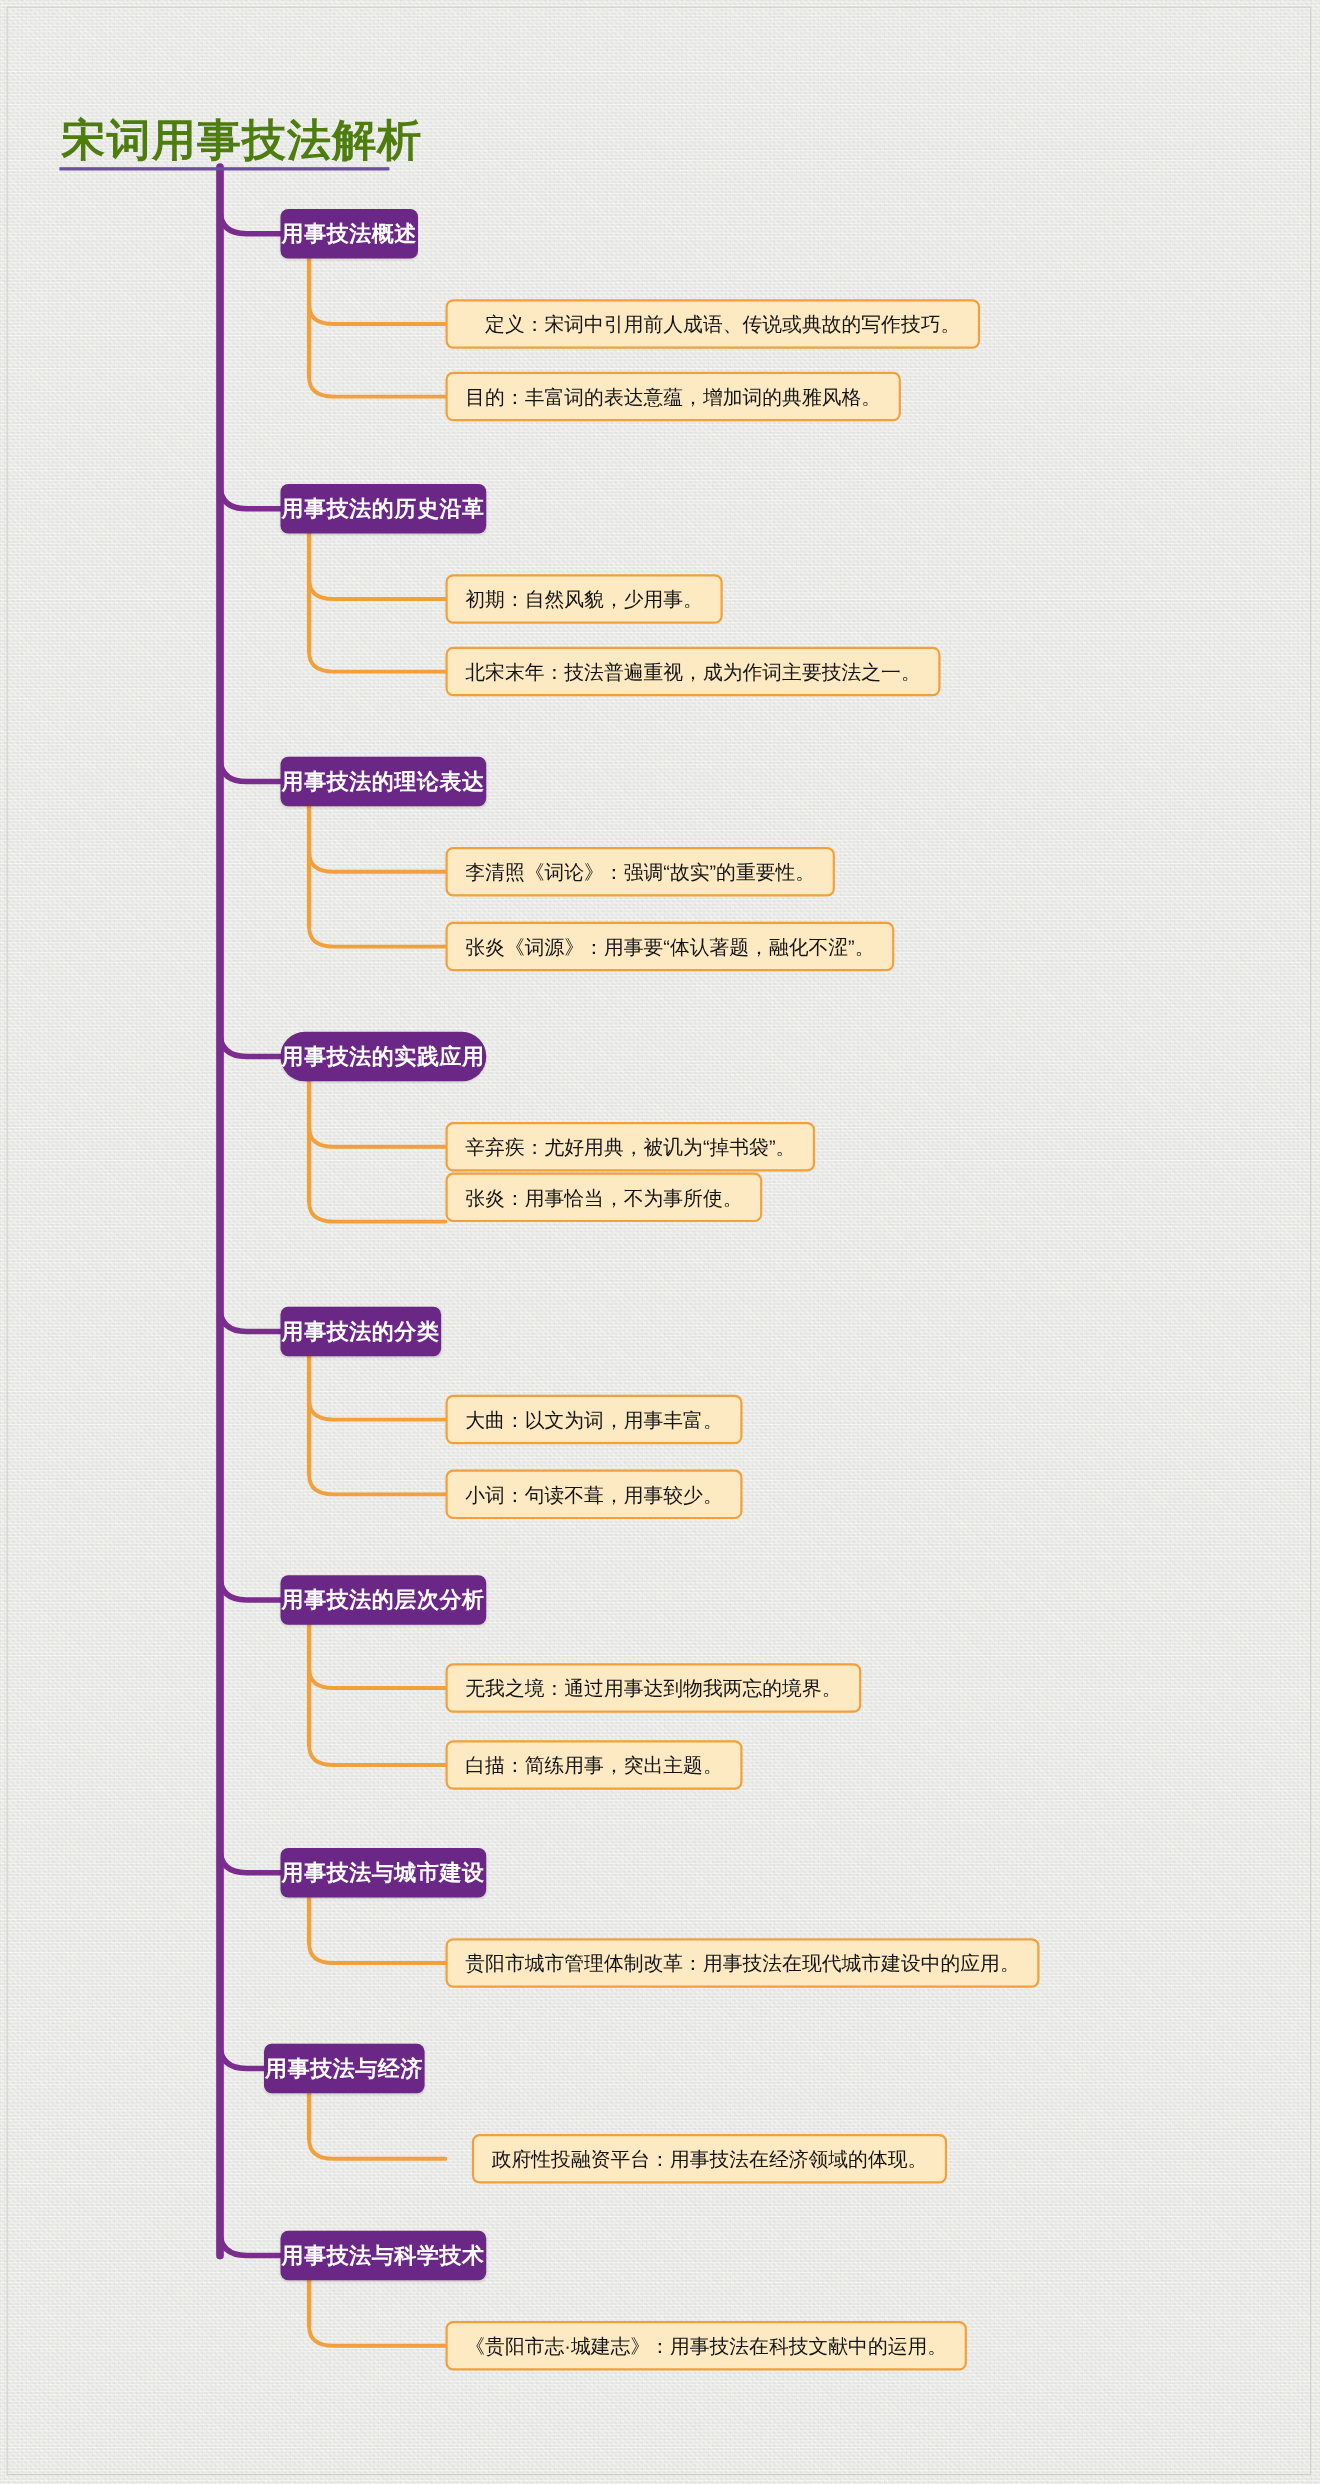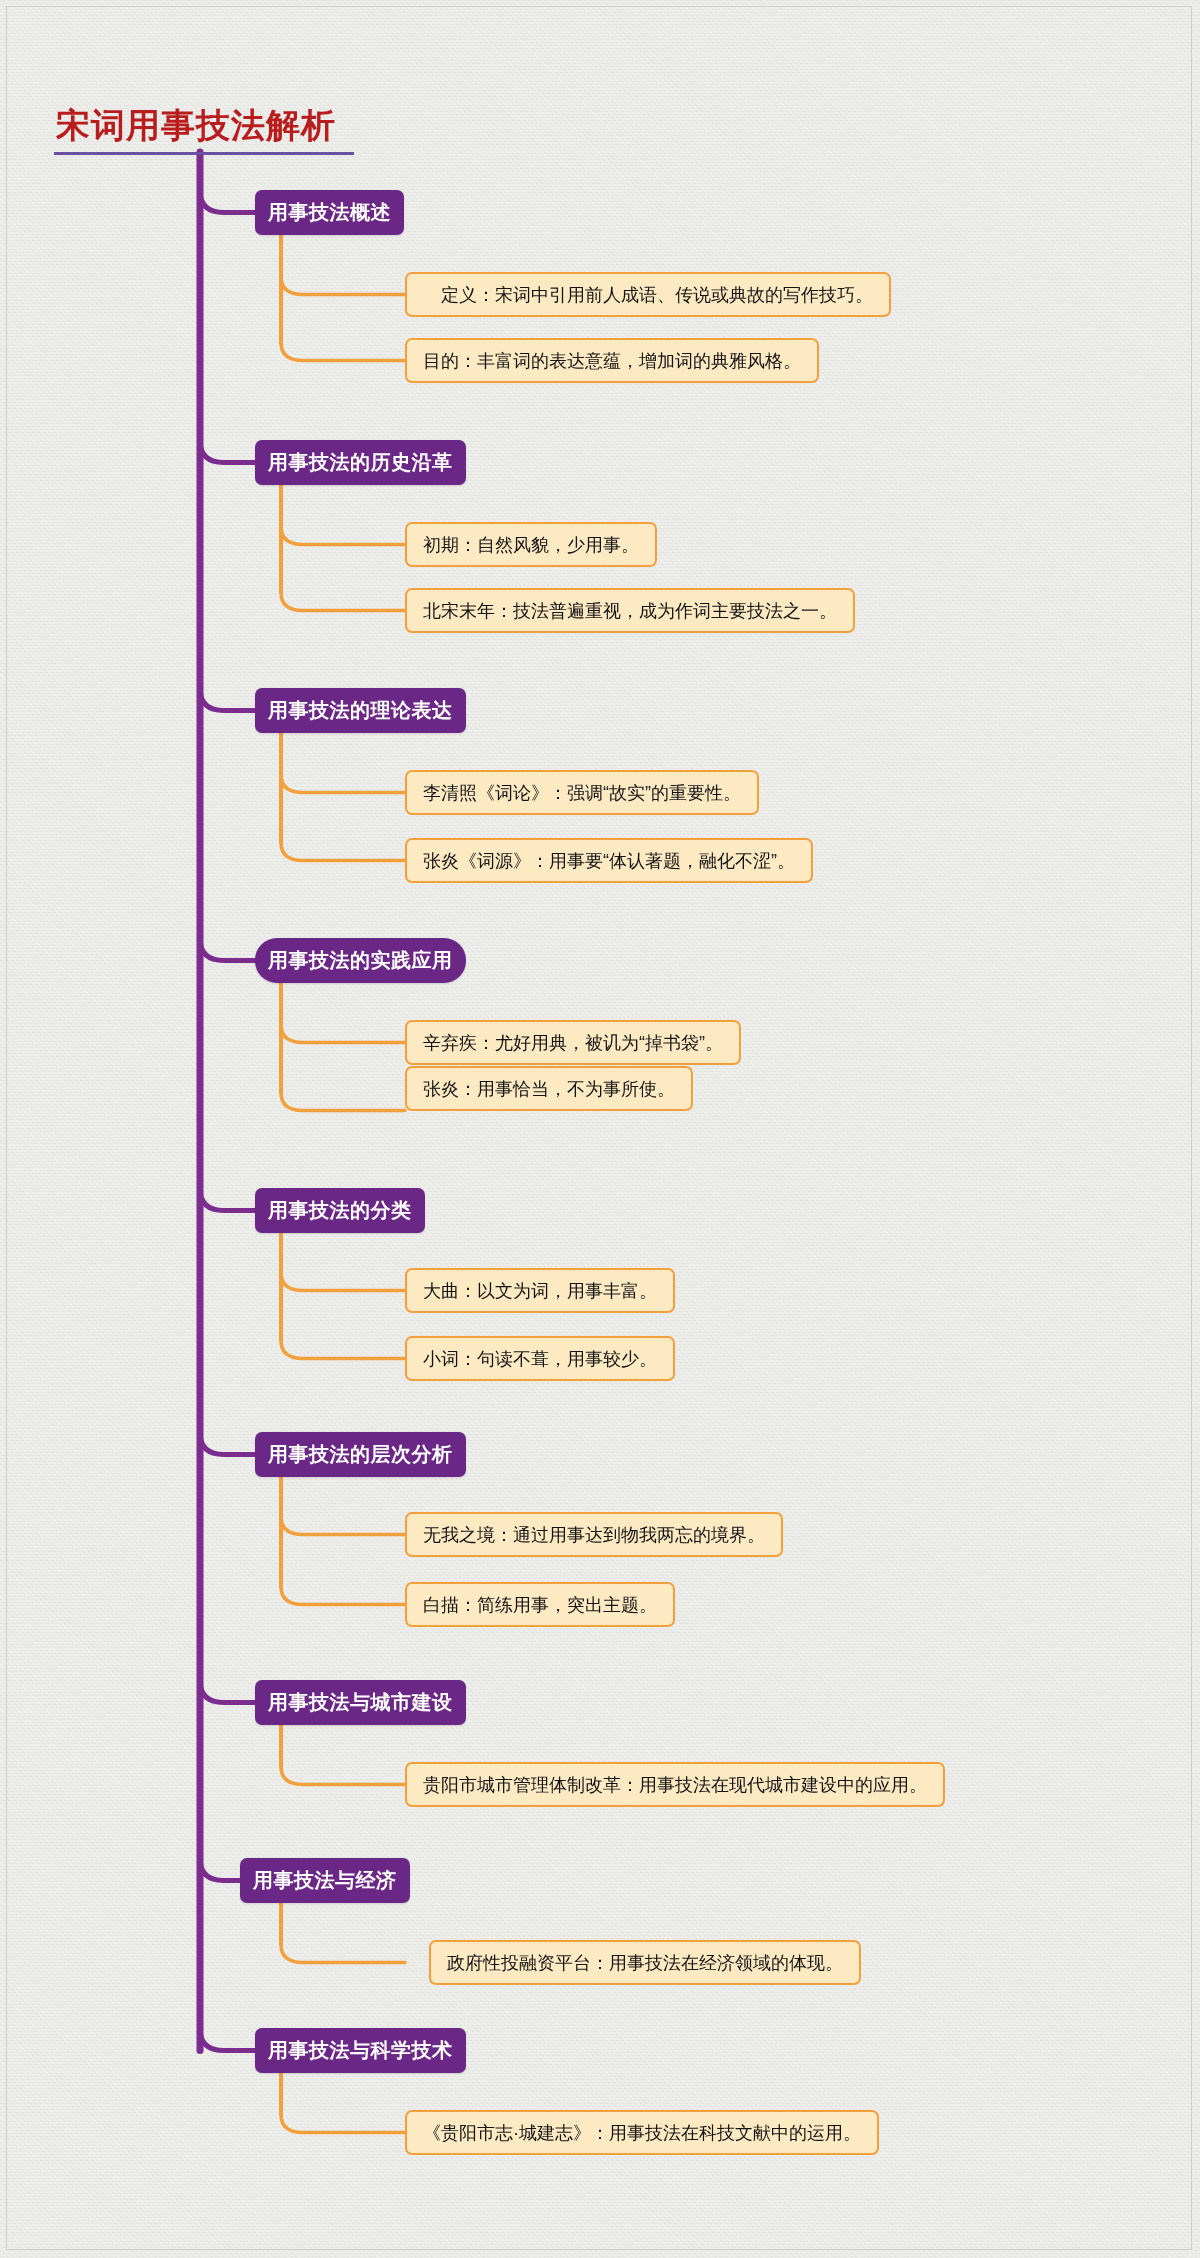--- a/index.html
+++ b/index.html
@@ -47,23 +47,23 @@
     width: 1200px;
     height: 2258px;
     z-index: 2;
   }
 
   
   .title {
     position: absolute;
     left: 56px;
     top: 108px;
-    font-size: 34px;
+    font-size: 40px;
     font-weight: bold;
-    color: #b91c1c;
+    color: #4d7c0f;
     letter-spacing: 1px;
     white-space: nowrap;
     line-height: 1;
   }
   .title-rule {
     position: absolute;
     left: 54px;
     top: 152px;
     width: 300px;
     height: 3px;
@@ -74,21 +74,21 @@
   .branch {
     position: absolute;
     background: #6b2785;
     color: #ffffff;
     border-radius: 7px;
     font-size: 20px;
     font-weight: bold;
     letter-spacing: 0.5px;
     display: flex;
     align-items: center;
-    padding: 0 13px;
+    padding: 0 1px;
     height: 45px;
     box-sizing: border-box;
     white-space: nowrap;
     box-shadow: 0 1px 2px rgba(0,0,0,0.12);
   }
 
   
   .leaf {
     position: absolute;
     background: #fdeac3;

